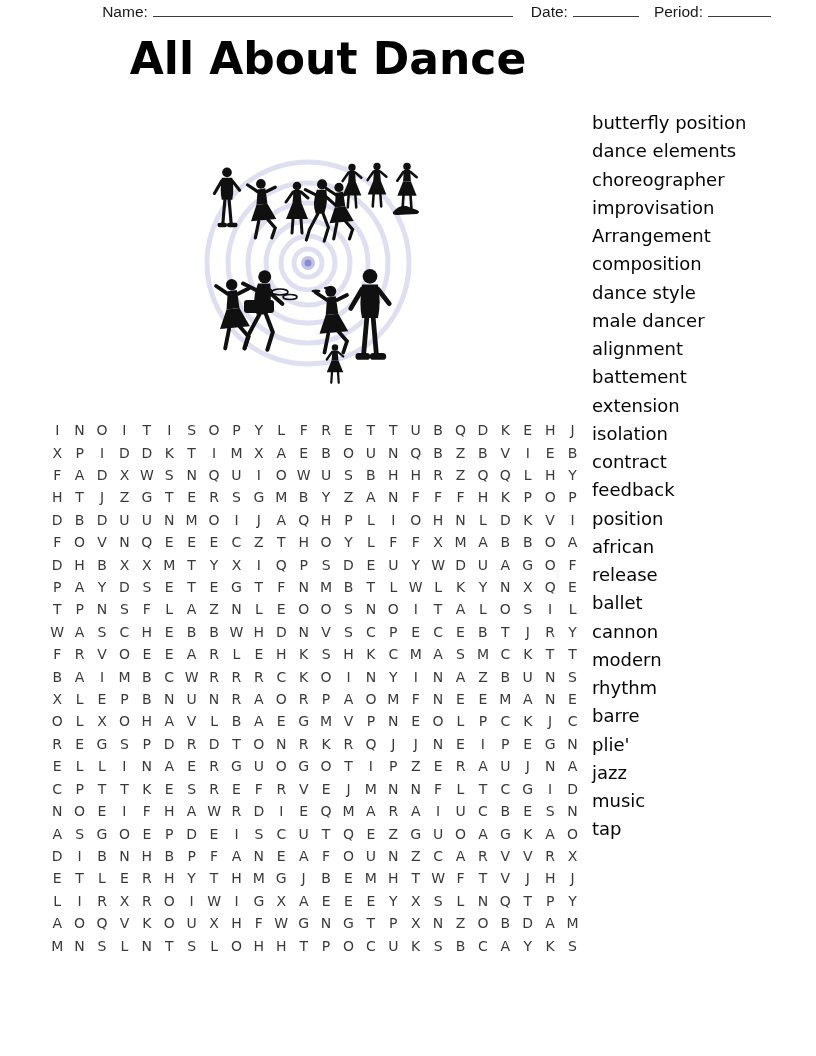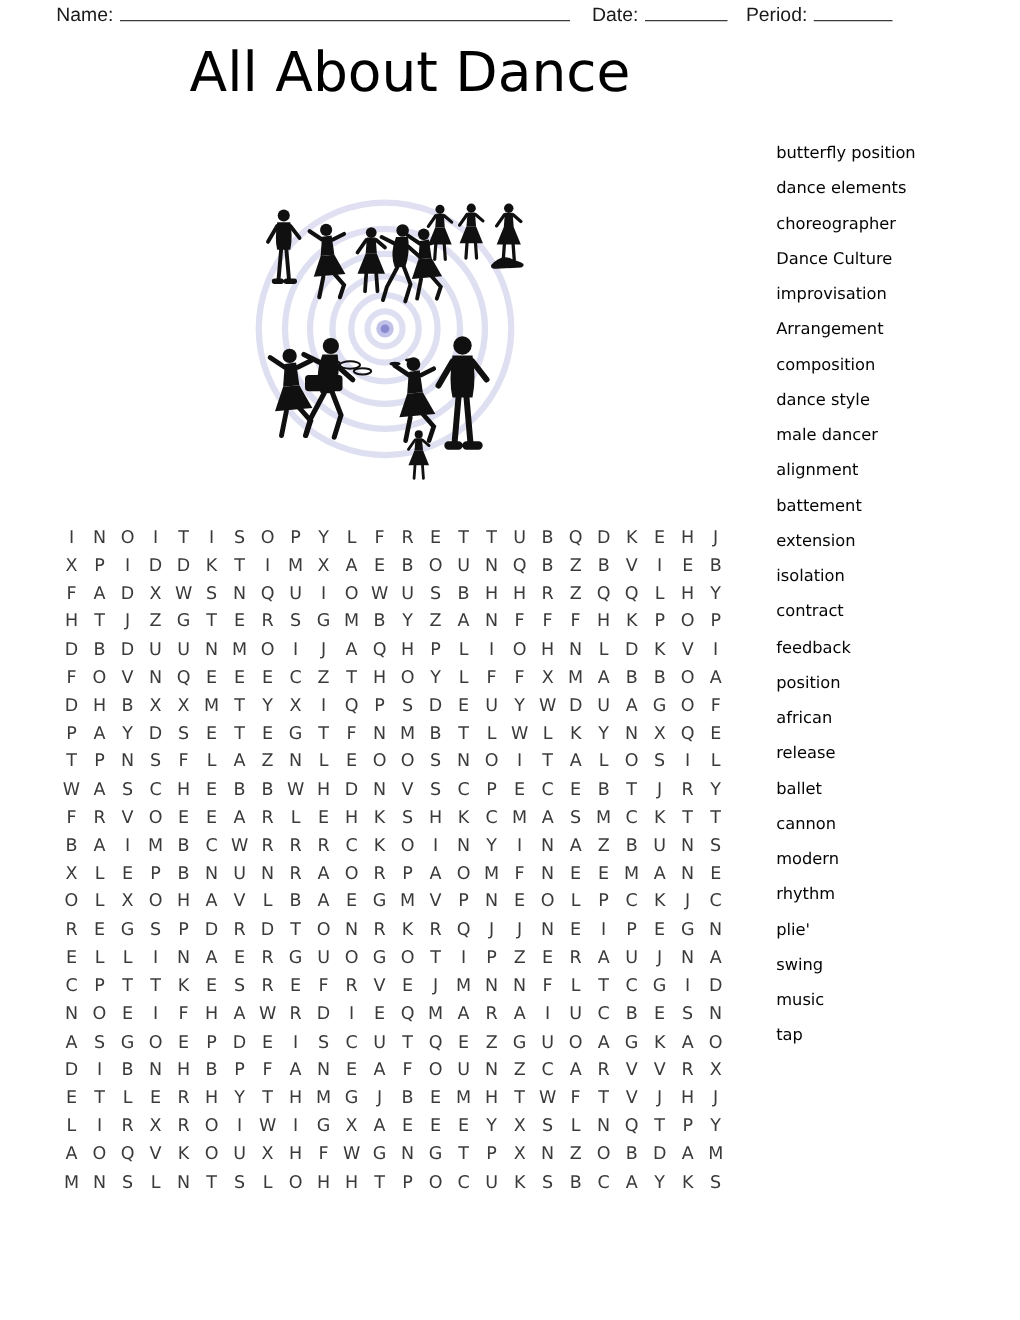--- a/index.html
+++ b/index.html
@@ -1,47 +1,47 @@
 <!DOCTYPE html>
 <html><head>
 <meta charset="utf-8">
 <style>
   html,body{margin:0;padding:0;background:#fff;}
   .page{position:relative;width:816px;height:1056px;background:#ffffff;overflow:hidden;
         font-family:"DejaVu Sans",sans-serif;color:#000;}
 
   
   .header{position:absolute;left:45px;top:2px;width:726px;height:22px;white-space:nowrap;
-          font-family:"Liberation Sans",sans-serif;font-size:15.5px;color:#1a1a1a;}
+          font-family:"Liberation Sans",sans-serif;font-size:15.5px;color:#1a1a1a;text-align:right;}
   .hlabel{display:inline-block;vertical-align:baseline;}
   .hline{display:inline-block;vertical-align:baseline;height:14px;border-bottom:1.6px solid #3a3a3a;}
   .hline.name{width:360px;margin-left:5px;margin-right:18px;}
   .hline.date{width:66px;margin-left:5px;margin-right:15px;}
   .hline.period{width:63px;margin-left:5px;}
 
   
   .title{position:absolute;left:0;top:33px;width:656px;margin:0;text-align:center;
-         font-size:44px;font-weight:400;letter-spacing:0px;color:#000;}
+         font-size:44px;font-weight:700;letter-spacing:0px;color:#000;}
 
   
   .clipart{position:absolute;left:200px;top:140px;width:240px;height:250px;}
   .clipart svg{display:block;}
   .clipart .st{fill:none;stroke:#101010;stroke-width:3px;stroke-linecap:round;}
   .clipart .st2{fill:none;stroke:#101010;stroke-width:4.2px;stroke-linecap:round;}
   .clipart .rec{fill:none;stroke:#101010;stroke-width:1.6px;}
 
   
   .grid{position:absolute;left:46px;top:419px;display:grid;
         grid-template-columns:repeat(24,22.42px);grid-auto-rows:22.42px;}
   .cell{display:flex;align-items:center;justify-content:center;
         font-size:14px;font-weight:400;color:#3a3a3a;user-select:none;}
 
   
-  .words{position:absolute;left:621px;top:109px;margin:0;padding:0;list-style:none;
-         font-size:13px;color:#050505;}
+  .words{position:absolute;left:592px;top:109px;margin:0;padding:0;list-style:none;
+         font-size:18px;color:#050505;}
   .words li{height:28.25px;line-height:28.25px;white-space:nowrap;}
 </style>
 </head>
 <body>
 
 <div class="page">
 
   <div class="header">
     <span class="hlabel">Name:</span><span class="hline name"></span><span class="hlabel">Date:</span><span class="hline date"></span><span class="hlabel">Period:</span><span class="hline period"></span>
   </div>
@@ -700,38 +700,38 @@
       <span class="cell">A</span>
       <span class="cell">Y</span>
       <span class="cell">K</span>
       <span class="cell">S</span>
     </div>
 
   <ul class="words" id="words">
       <li>butterfly position</li>
       <li>dance elements</li>
       <li>choreographer</li>
-      <li>Dance Culture</li>
       <li>improvisation</li>
       <li>Arrangement</li>
       <li>composition</li>
       <li>dance style</li>
       <li>male dancer</li>
       <li>alignment</li>
       <li>battement</li>
       <li>extension</li>
       <li>isolation</li>
       <li>contract</li>
       <li>feedback</li>
       <li>position</li>
       <li>african</li>
       <li>release</li>
       <li>ballet</li>
       <li>cannon</li>
       <li>modern</li>
       <li>rhythm</li>
+      <li>barre</li>
       <li>plie'</li>
-      <li>swing</li>
+      <li>jazz</li>
       <li>music</li>
       <li>tap</li>
     </ul>
 
 </div>
 
 </body></html>

